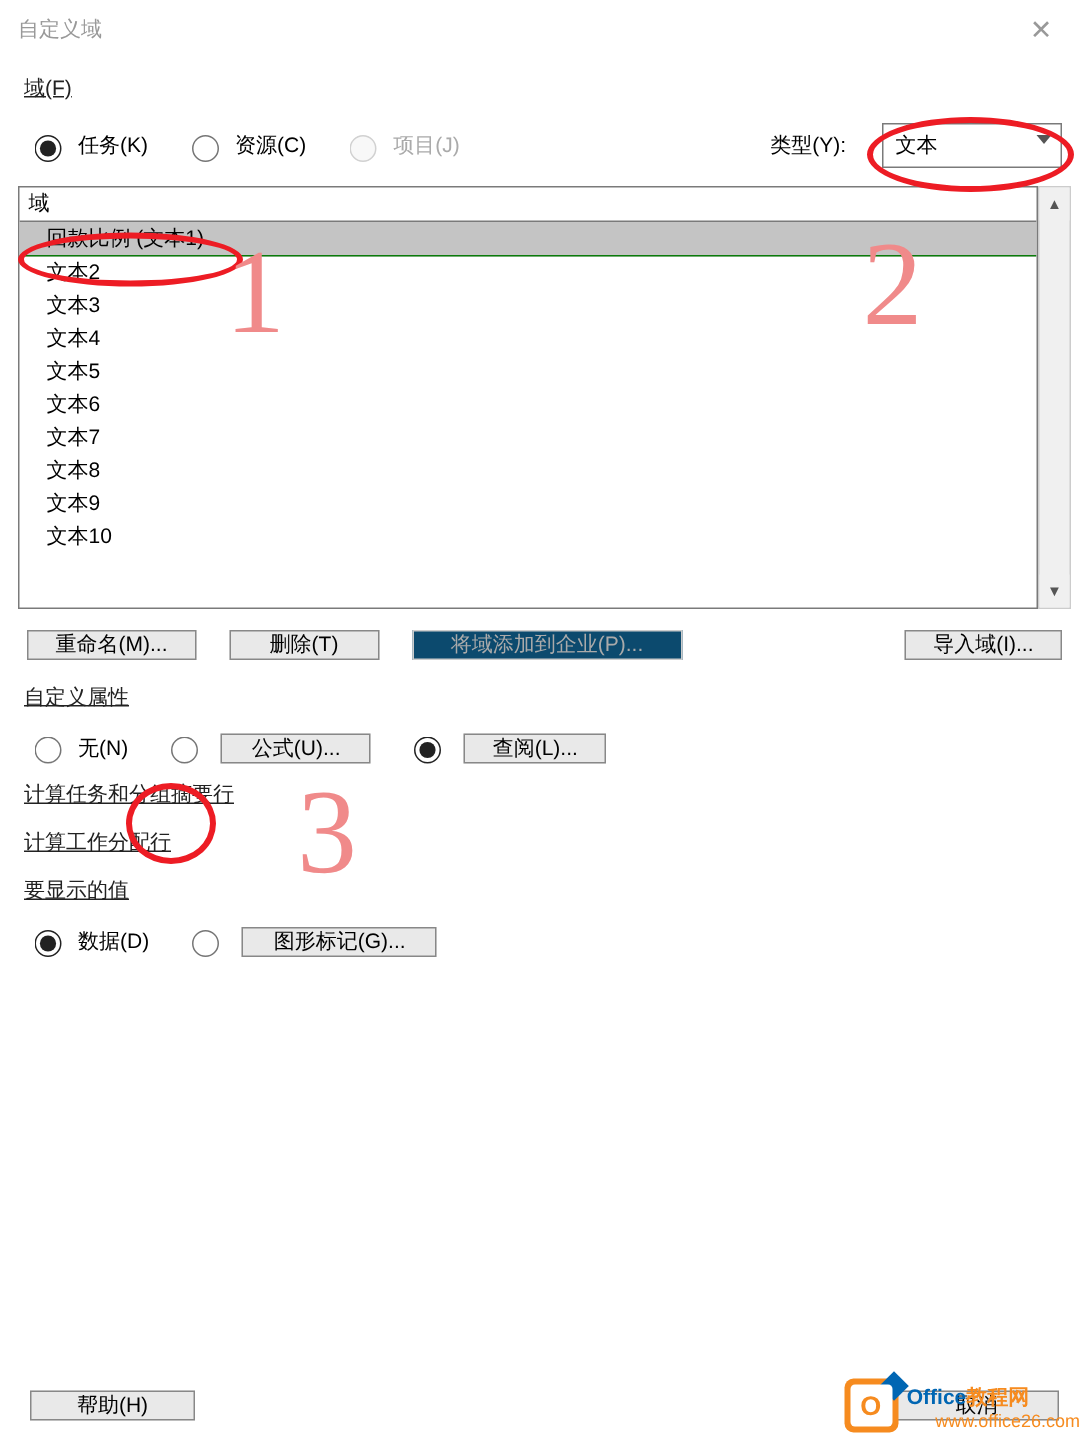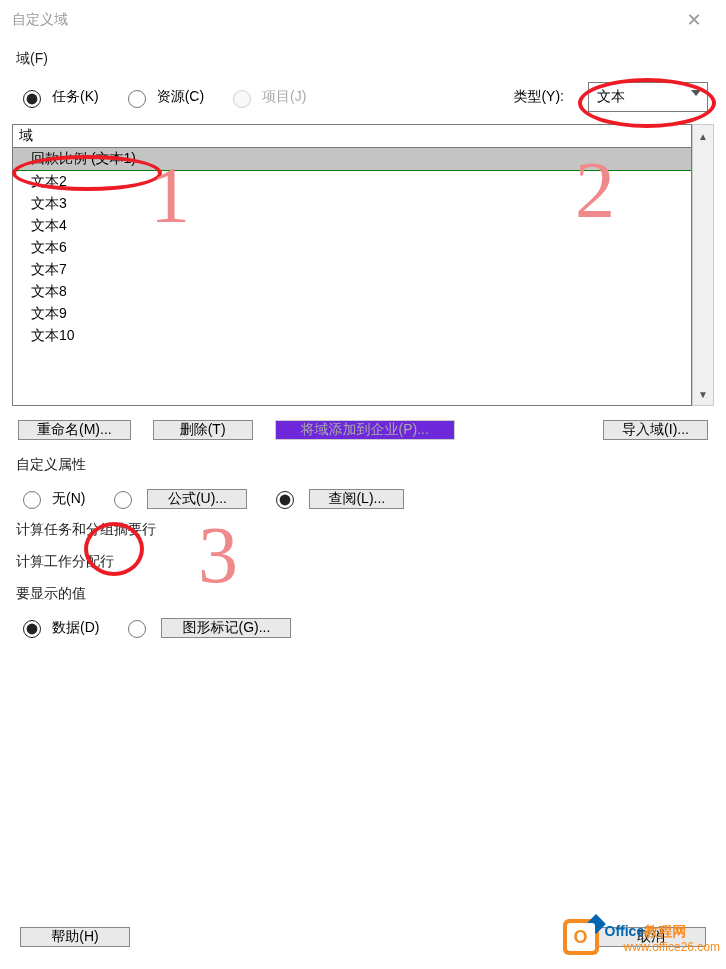--- a/index.html
+++ b/index.html
@@ -1,40 +1,40 @@
 <!DOCTYPE html>
 <html><head>
 <meta charset="utf-8">
 <style>
   * { box-sizing: border-box; font-family: "Microsoft YaHei", "Segoe UI", sans-serif; font-size: 14px; }
   body { margin: 0; background: #fff; width: 726px; height: 969px; position: relative; }
   .titlebar { height: 40px; display: flex; align-items: center; padding: 0 12px; color: #999; }
   .titlebar .title { flex: 1; }
   .close-x { width: 40px; text-align: center; font-size: 18px; color: #999; cursor: pointer; }
   .group { margin: 10px 12px; }
-  .group-title { color: #222; margin: 8px 0 14px 4px; }
+  .group-title { color: #222; margin: 8px 0 14px 4px; text-decoration: underline; }
   .field-row { display: flex; align-items: center; gap: 24px; padding: 0 6px; margin-bottom: 12px; }
   .radio { display: inline-flex; align-items: center; gap: 8px; justify-content: space-between; }
   .radio input { width: 18px; height: 18px; accent-color: #222; }
   .radio.disabled { color: #aaa; }
   .type-label { margin-left: auto; }
   .type-select { border: 1px solid #7a7a7a; height: 30px; width: 120px; padding: 0 22px 0 8px; background: #fff; position: relative; display: flex; align-items: center; }
   .chev { position: absolute; right: 6px; top: 7px; width: 0; height: 0; border-left: 5px solid transparent; border-right: 5px solid transparent; border-top: 6px solid #555; }
   .listbox-wrap { display: flex; }
   .listbox { border: 1px solid #7a7a7a; flex: 1; height: 282px; overflow: hidden; }
   .list-header { border-bottom: 1px solid #7a7a7a; padding: 2px 6px; }
   .list-item { padding: 2px 18px; cursor: default; }
   .list-item.selected { background: #c4c4c4; border-bottom: 1px solid #0a7b0a; }
   .scrollbar { width: 22px; border: 1px solid #ccc; border-left: 1px solid #ccc; display: flex; flex-direction: column; background: #f0f0f0; }
   .scroll-btn { height: 22px; display: flex; align-items: center; justify-content: center; font-size: 10px; color: #555; background: #f0f0f0; }
   .scroll-track { flex: 1; }
   .btn-row { display: flex; gap: 22px; margin-top: 14px; padding: 0 6px 6px 6px; }
   .btn { height: 20px; border: 1px solid #888; background: #e9e9e9; padding: 0 18px; display: inline-flex; align-items: center; justify-content: center; cursor: pointer; min-width: 100px; }
   .btn.wide { min-width: 180px; }
-  .btn.disabled { color: #aaa; border-color: #ccc; background: #6d28d9; }
+  .btn.disabled { color: #aaa; border-color: #ccc; background: #0c4a6e; }
   .spacer { flex: 1; }
   .select-box { border: 1px solid #aaa; height: 28px; width: 180px; position: relative; background: #fff; }
   .select-box .chev2 { position: absolute; right: 6px; top: 10px; width: 0; height: 0; border-left: 5px solid transparent; border-right: 5px solid transparent; border-top: 6px solid #555; }
   .footer { position: absolute; bottom: 22px; left: 0; right: 0; display: flex; padding: 0 20px; gap: 12px; align-items: center; }
   .footer .btn { min-width: 110px; }
   
   .oval { position: absolute; border: 4px solid #ed1c24; border-radius: 50%; pointer-events: none; }
   .mark { position: absolute; color: #f08a8a; font-size: 80px; font-weight: 400; font-family: "Comic Sans MS", cursive; pointer-events: none; }
   
   .watermark { position: absolute; right: 6px; bottom: 14px; display: flex; align-items: center; gap: 6px; }
@@ -77,20 +77,21 @@
     </div>
   </div>
 
   <div class="listbox-wrap">
     <div class="listbox">
       <div class="list-header">域</div>
       <div class="list-item selected">回款比例 (文本1)</div>
       <div class="list-item">文本2</div>
       <div class="list-item">文本3</div>
       <div class="list-item">文本4</div>
+      <div class="list-item">文本5</div>
       <div class="list-item">文本6</div>
       <div class="list-item">文本7</div>
       <div class="list-item">文本8</div>
       <div class="list-item">文本9</div>
       <div class="list-item">文本10</div>
     </div>
     <div class="scrollbar">
       <div class="scroll-btn">▲</div>
       <div class="scroll-track"></div>
       <div class="scroll-btn">▼</div>

